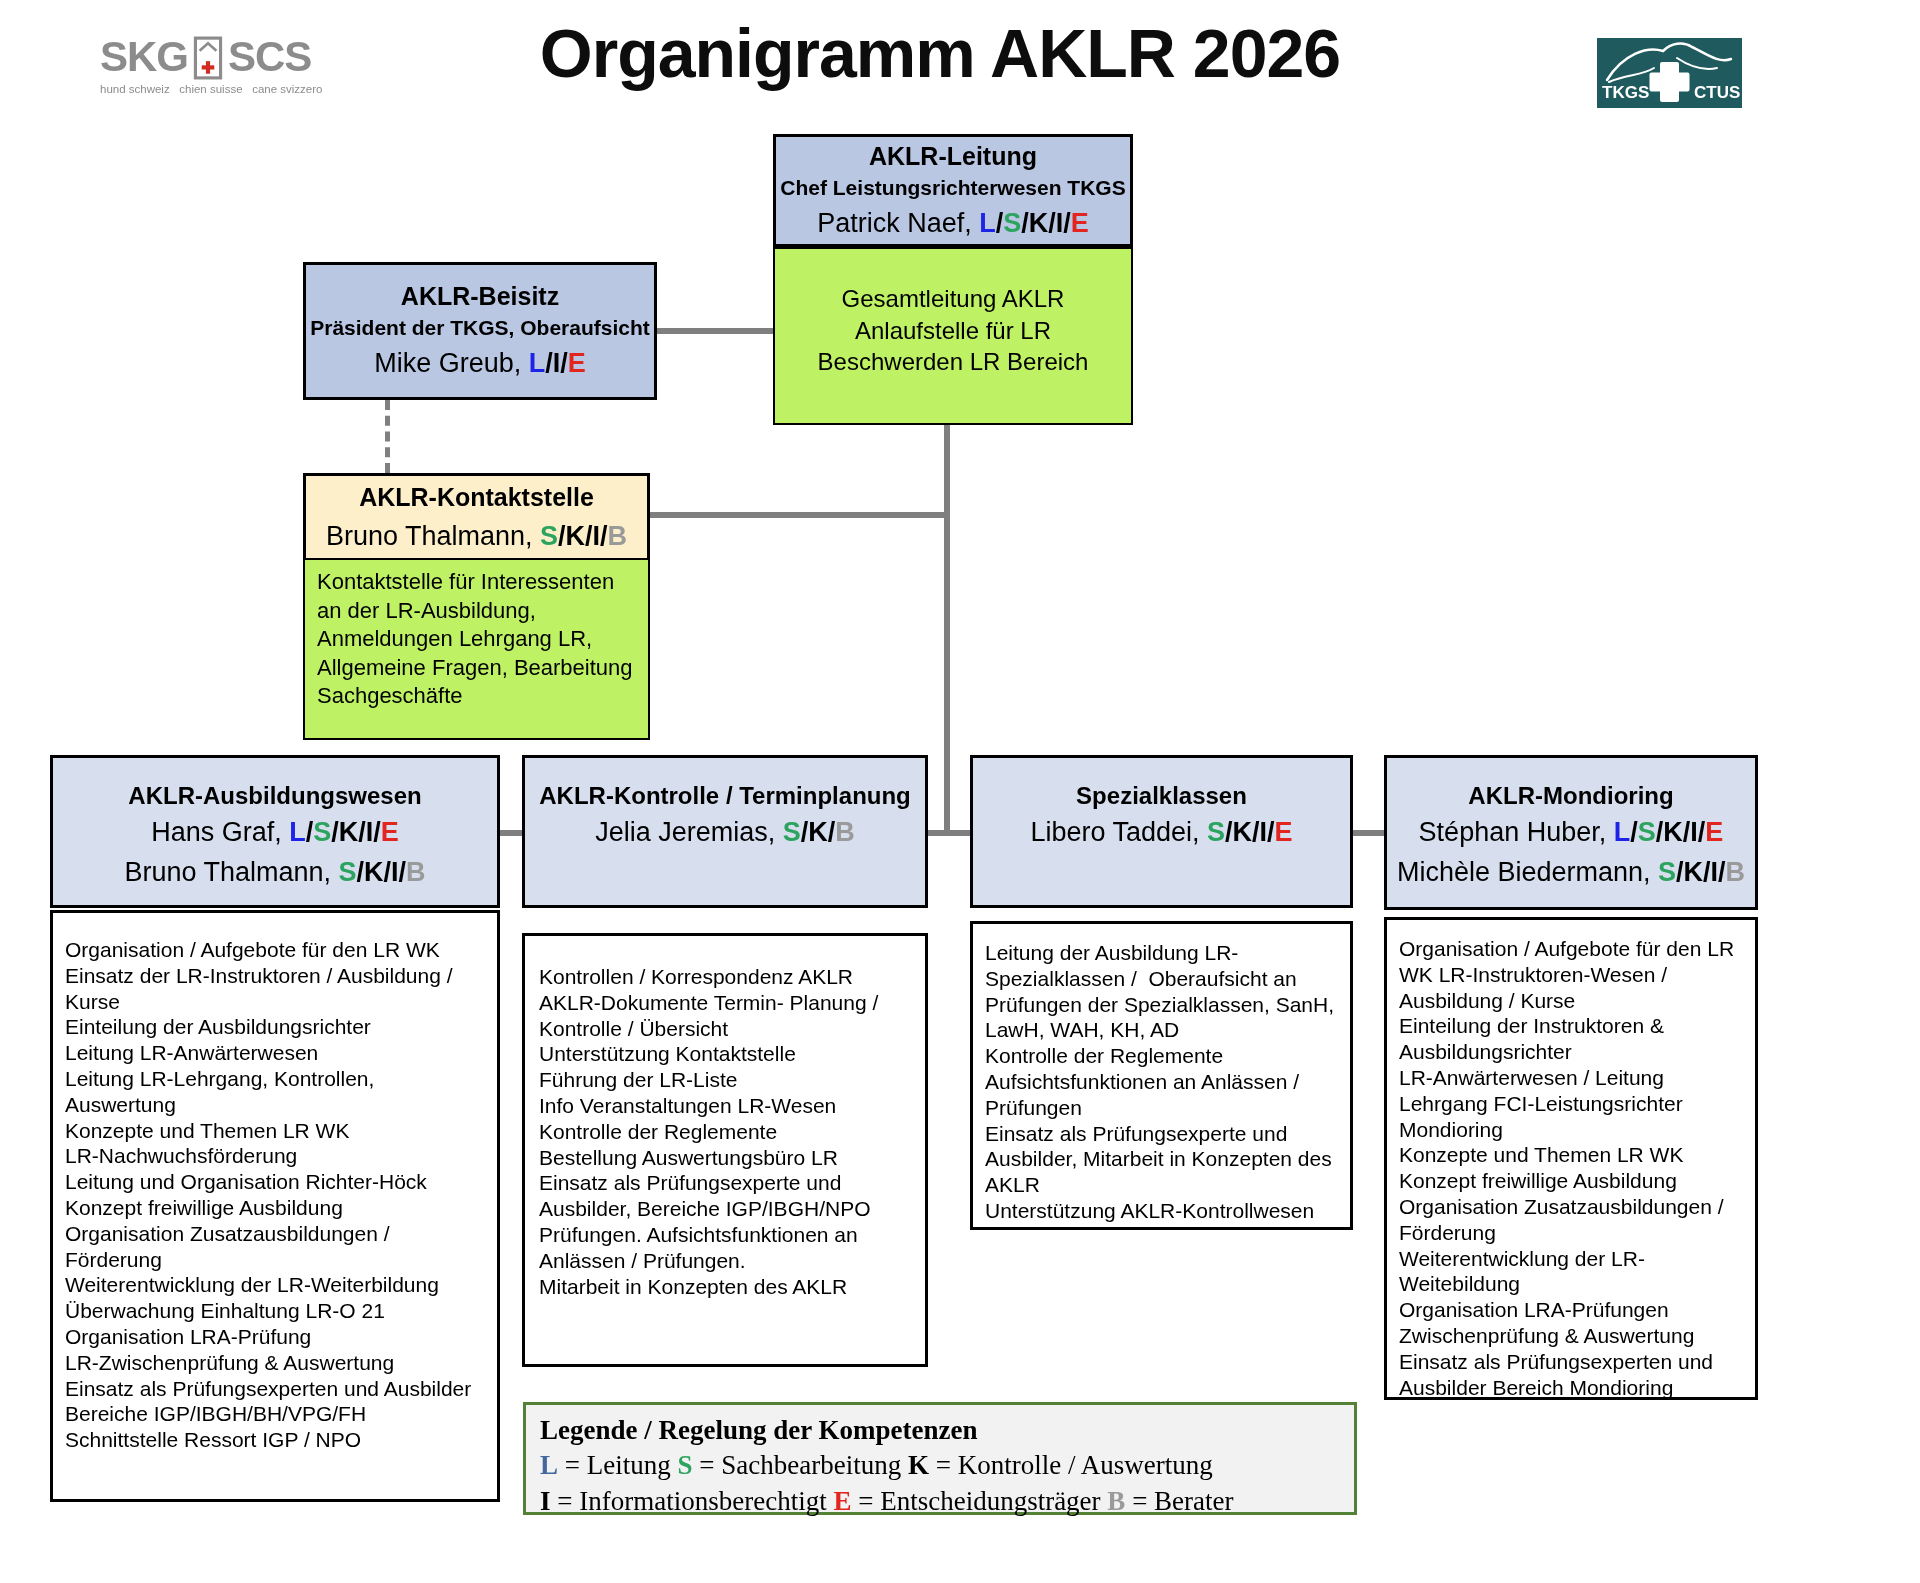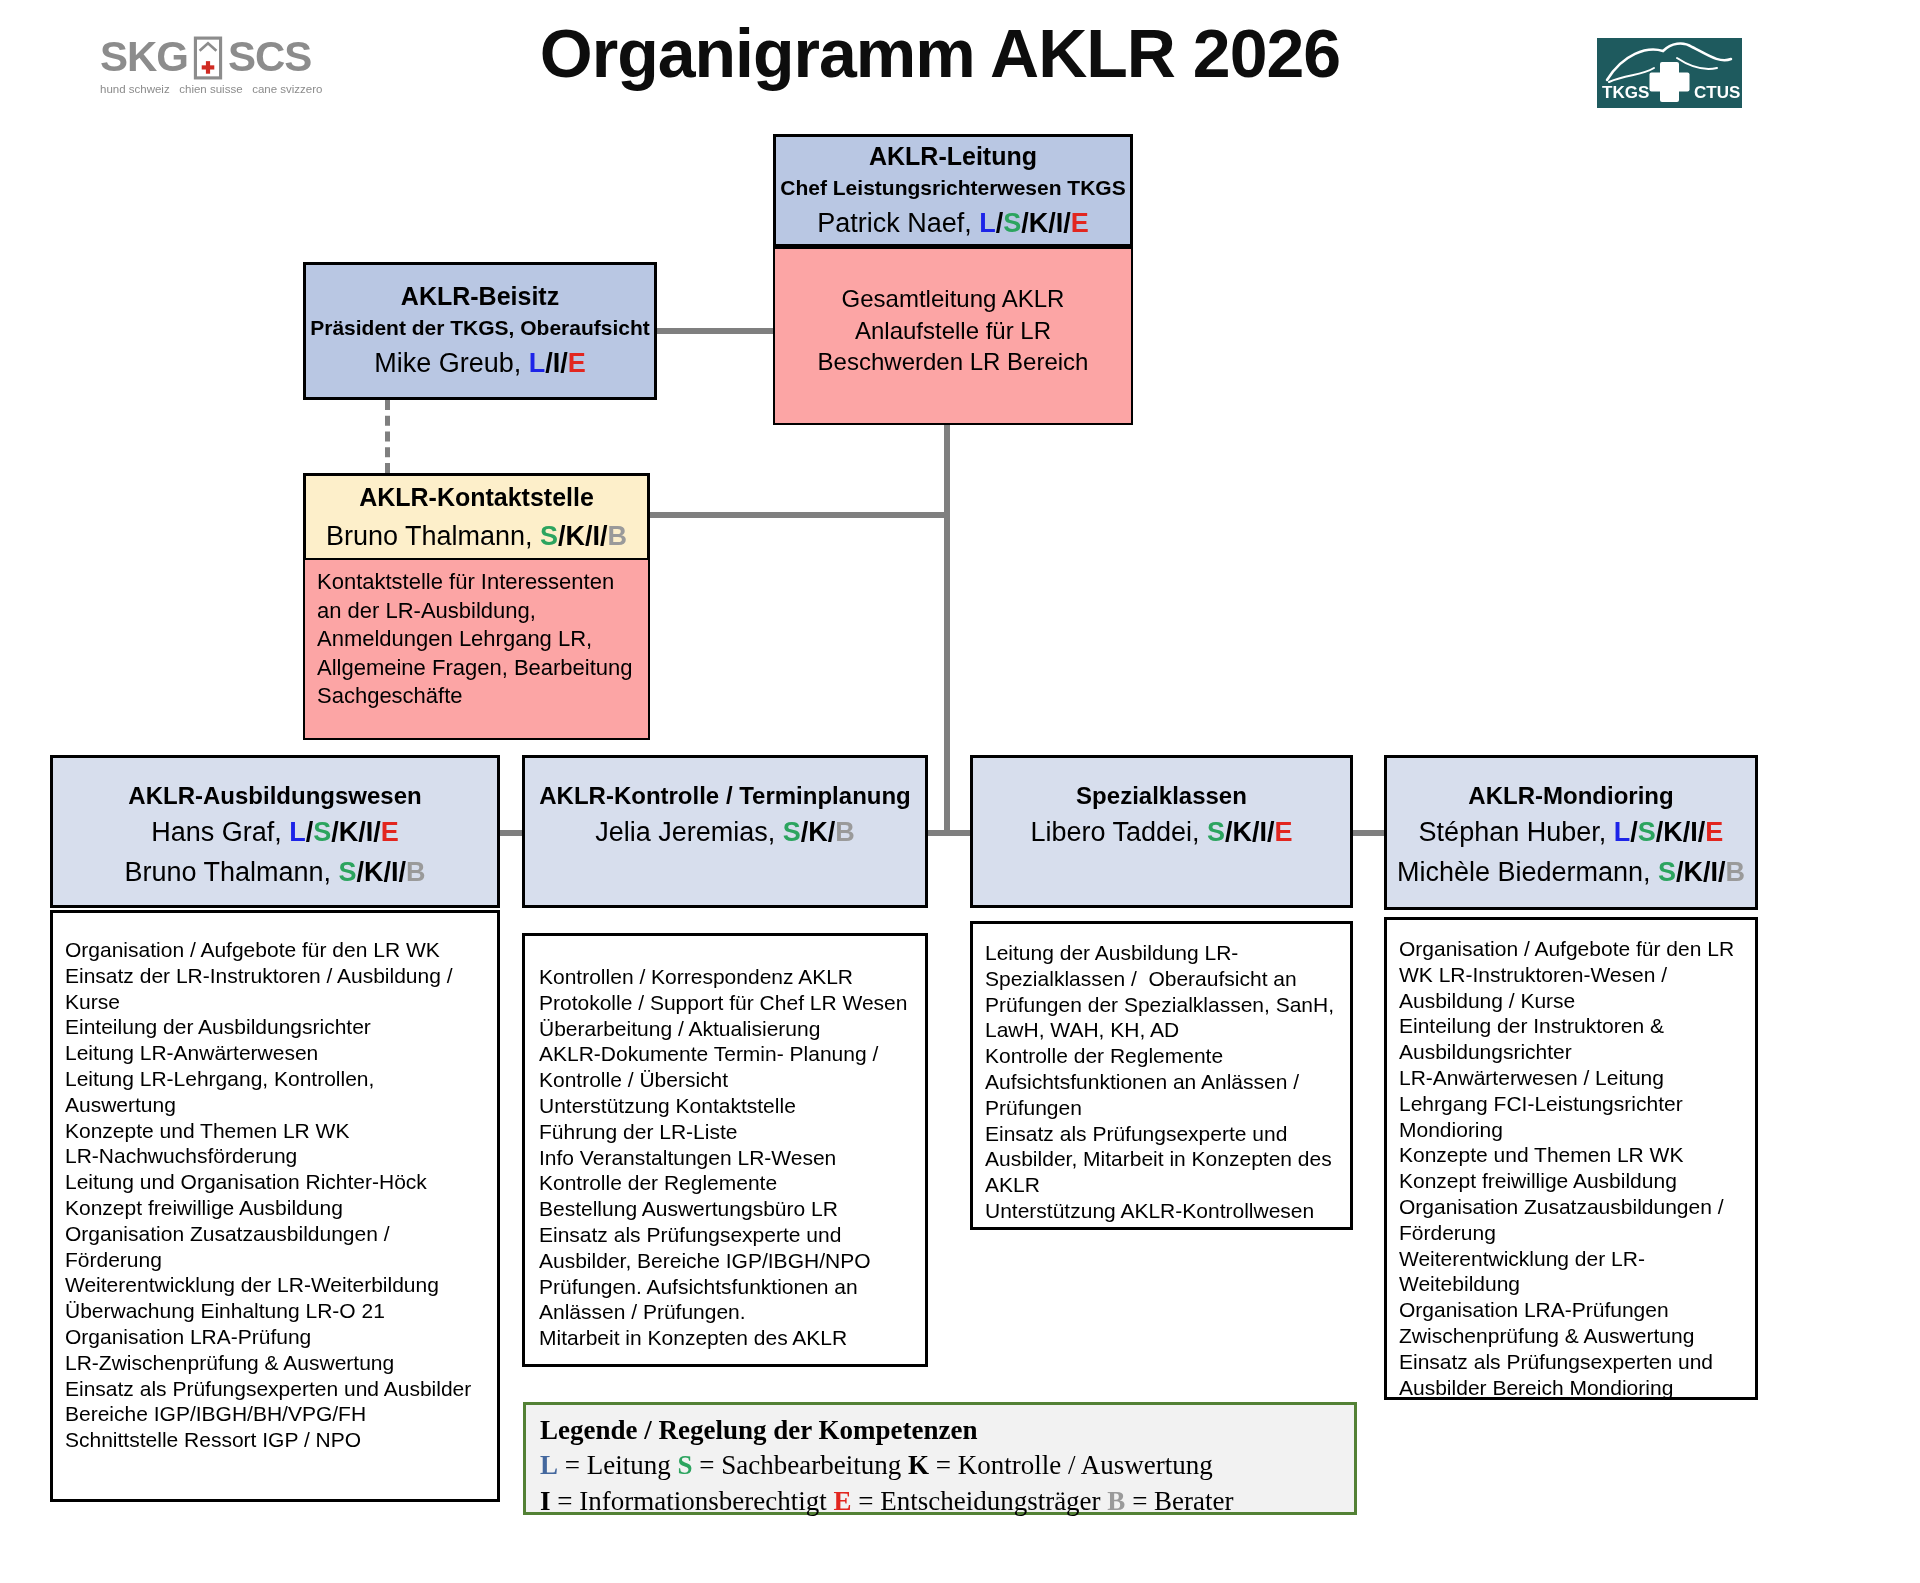--- a/index.html
+++ b/index.html
@@ -27,21 +27,21 @@
   .bg-cream{background:var(--c-box_cream);}
   .box-title{font-size:25px; font-weight:bold; line-height:34px;}
   .box-subtitle{font-size:21px; font-weight:bold; line-height:30px; white-space:nowrap;}
   .person{font-size:27px; line-height:40px; white-space:nowrap;}
   .pname{font-weight:normal;}
   .code{font-weight:bold;}
   .sep{font-weight:bold; color:#000;}
   .code-L{color:var(--c-L);} .code-S{color:var(--c-S);} .code-K{color:var(--c-K);}
   .code-I{color:var(--c-I);} .code-E{color:var(--c-E);} .code-B{color:var(--c-B);}
   .legend .code-L{color:var(--c-L_legend);}
-  .descbox{position:absolute; box-sizing:border-box; border:2.5px solid #000; background:#fca5a5; z-index:1;}
+  .descbox{position:absolute; box-sizing:border-box; border:2.5px solid #000; background:#bef264; z-index:1;}
   .desc-center{text-align:center; font-size:24px; line-height:31.5px; padding-top:34px;}
   .desc-left{text-align:left; font-size:22px; line-height:28.5px; padding:8px 10px 0 12px;}
   .listbox{position:absolute; box-sizing:border-box; border:3px solid #000; background:#fff; z-index:1;
            text-align:left; font-size:21px; line-height:25.8px;}
   .listbox .tline{white-space:pre-wrap;}
   .pad-a{padding:24px 8px 0 12px;}
   .pad-b{padding:28px 8px 0 14px;}
   .pad-c{padding:16px 8px 0 12px;}
   .bhead-title{font-size:24px; font-weight:bold; line-height:32px; white-space:nowrap;}
   .head-pad{padding-top:22px;}
@@ -149,21 +149,20 @@
     </div>
 
   <div class="nodebox bg-blue-light head-pad" style="left:522px; top:755px; width:406px; height:153px;">
     <div class="bhead-title">AKLR-Kontrolle / Terminplanung</div>
     <div>
         <div class="person"><span class="pname">Jelia Jeremias, </span><span class="code code-S">S</span><span class="sep">/</span><span class="code code-K">K</span><span class="sep">/</span><span class="code code-B">B</span></div>
       </div>
   </div>
   <div class="listbox pad-b" style="left:522px; top:933px; width:406px; height:434px;">
       <div class="tline">Kontrollen / Korrespondenz AKLR</div>
-      <div class="tline">Protokolle / Support für Chef LR Wesen Überarbeitung / Aktualisierung</div>
       <div class="tline">AKLR-Dokumente Termin- Planung / Kontrolle / Übersicht</div>
       <div class="tline">Unterstützung Kontaktstelle</div>
       <div class="tline">Führung der LR-Liste</div>
       <div class="tline">Info Veranstaltungen LR-Wesen</div>
       <div class="tline">Kontrolle der Reglemente</div>
       <div class="tline">Bestellung Auswertungsbüro LR</div>
       <div class="tline">Einsatz als Prüfungsexperte und Ausbilder, Bereiche IGP/IBGH/NPO</div>
       <div class="tline">Prüfungen. Aufsichtsfunktionen an Anlässen / Prüfungen.</div>
       <div class="tline">Mitarbeit in Konzepten des AKLR</div>
     </div>

